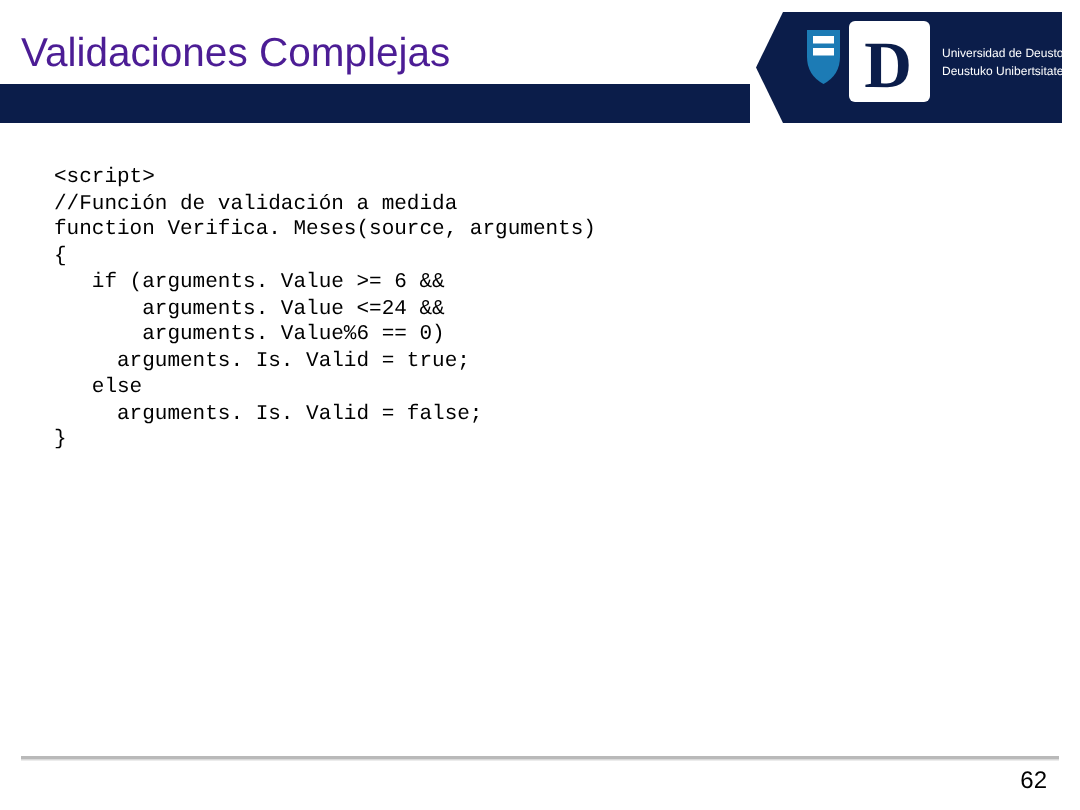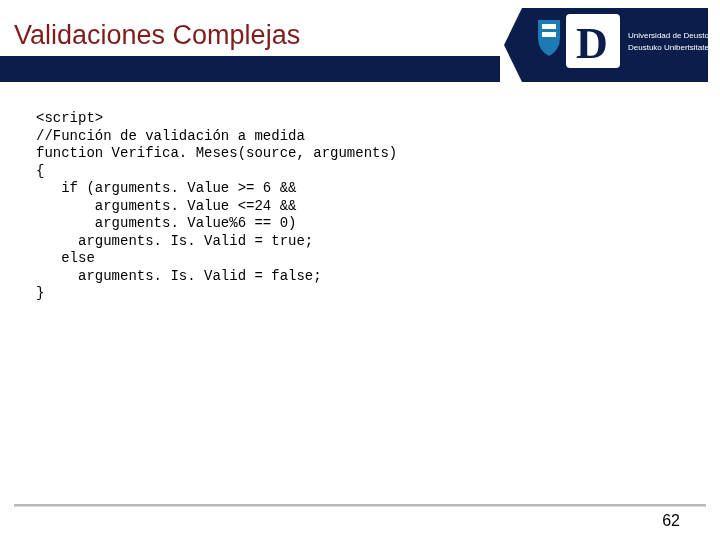--- a/index.html
+++ b/index.html
@@ -23,21 +23,21 @@
     top: 6px;
     left: 0;
     width: 720px;
     height: 70px;
   }
   .header-title {
     position: absolute;
     top: 14px;
     left: 14px;
     font-size: 27px;
-    color: #7f1d1d;
+    color: #4c1d95;
     font-weight: 400;
   }
   .header-navy {
     position: absolute;
     top: 50px;
     left: 0;
     width: 500px;
     height: 26px;
     background: #0b1d4a;
   }
@@ -66,21 +66,21 @@
     position: absolute;
     left: 14px;
     right: 14px;
     bottom: 34px;
     height: 0;
     border-top: 2px solid #b9b9b9;
     box-shadow: 0 1px 0 rgba(0,0,0,0.15);
   }
   .page-number {
     position: absolute;
-    right: 40px;
+    right: 22px;
     bottom: 10px;
     font-size: 16px;
     color: #000;
     text-align: center;
   }
 </style>
 </head>
 <body>
 
 <div class="slide">

